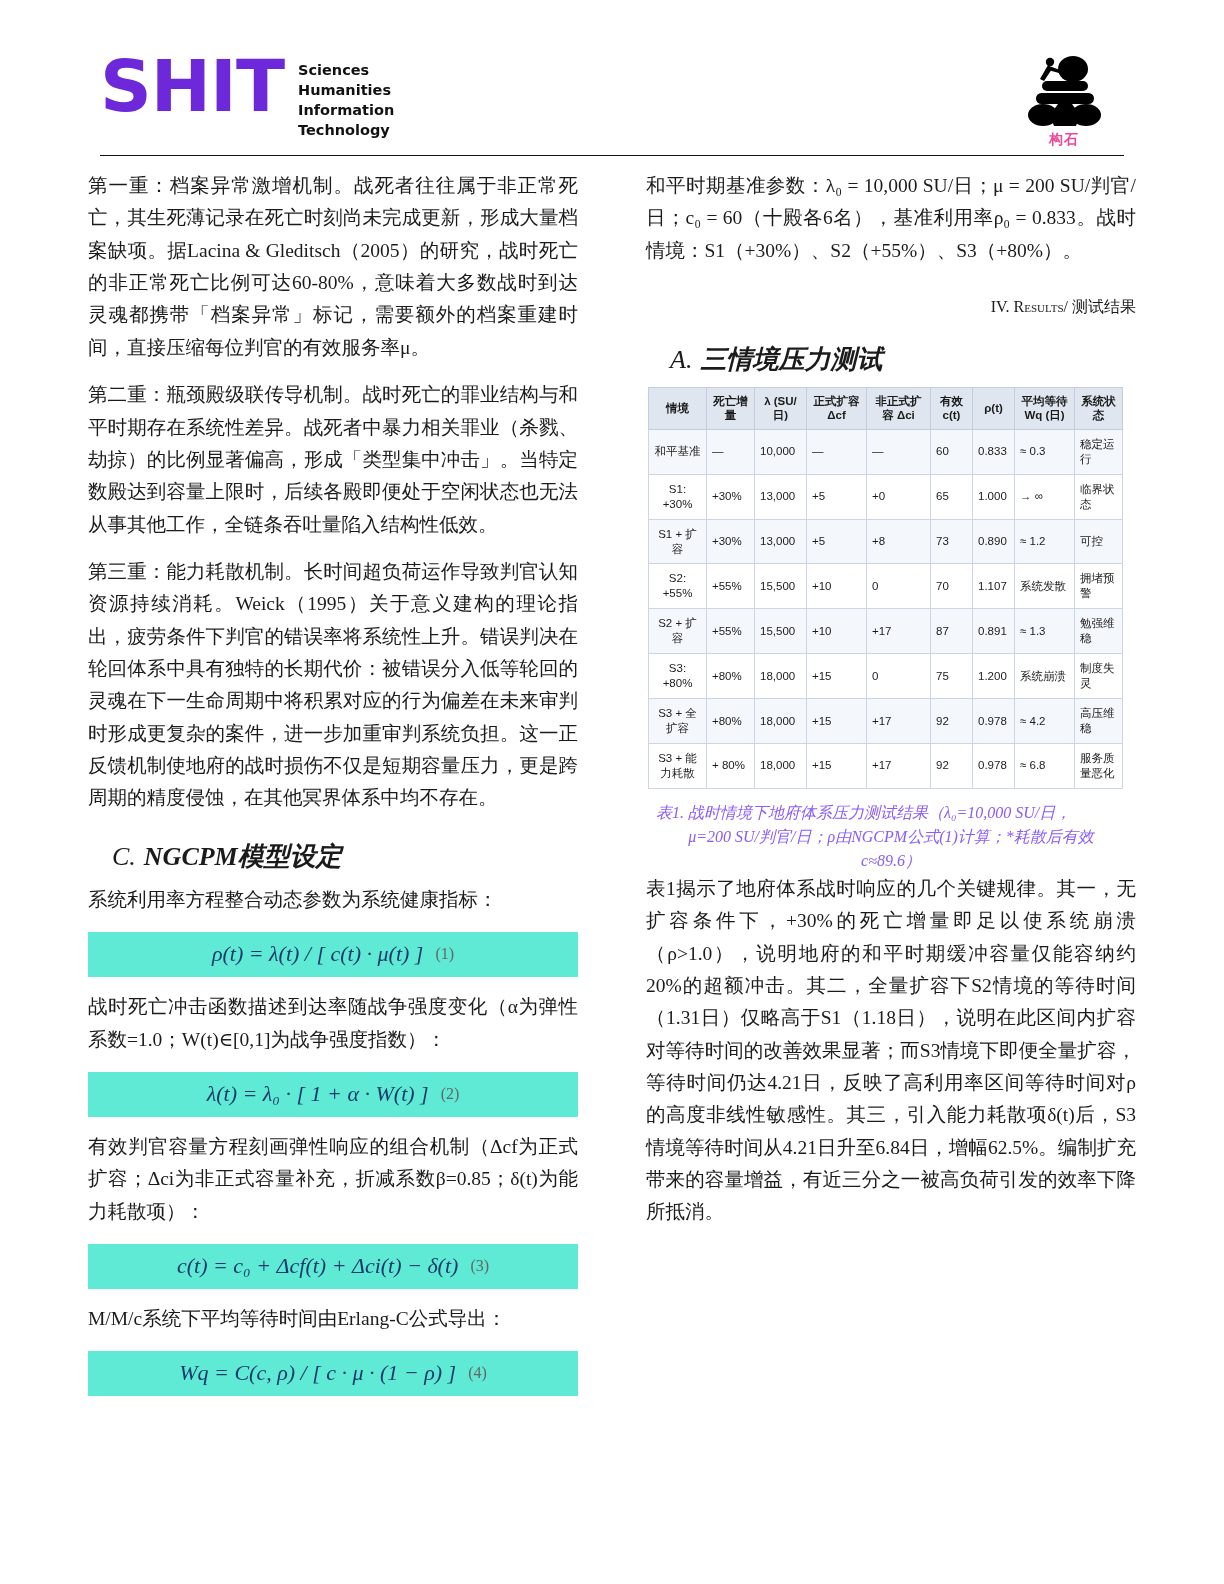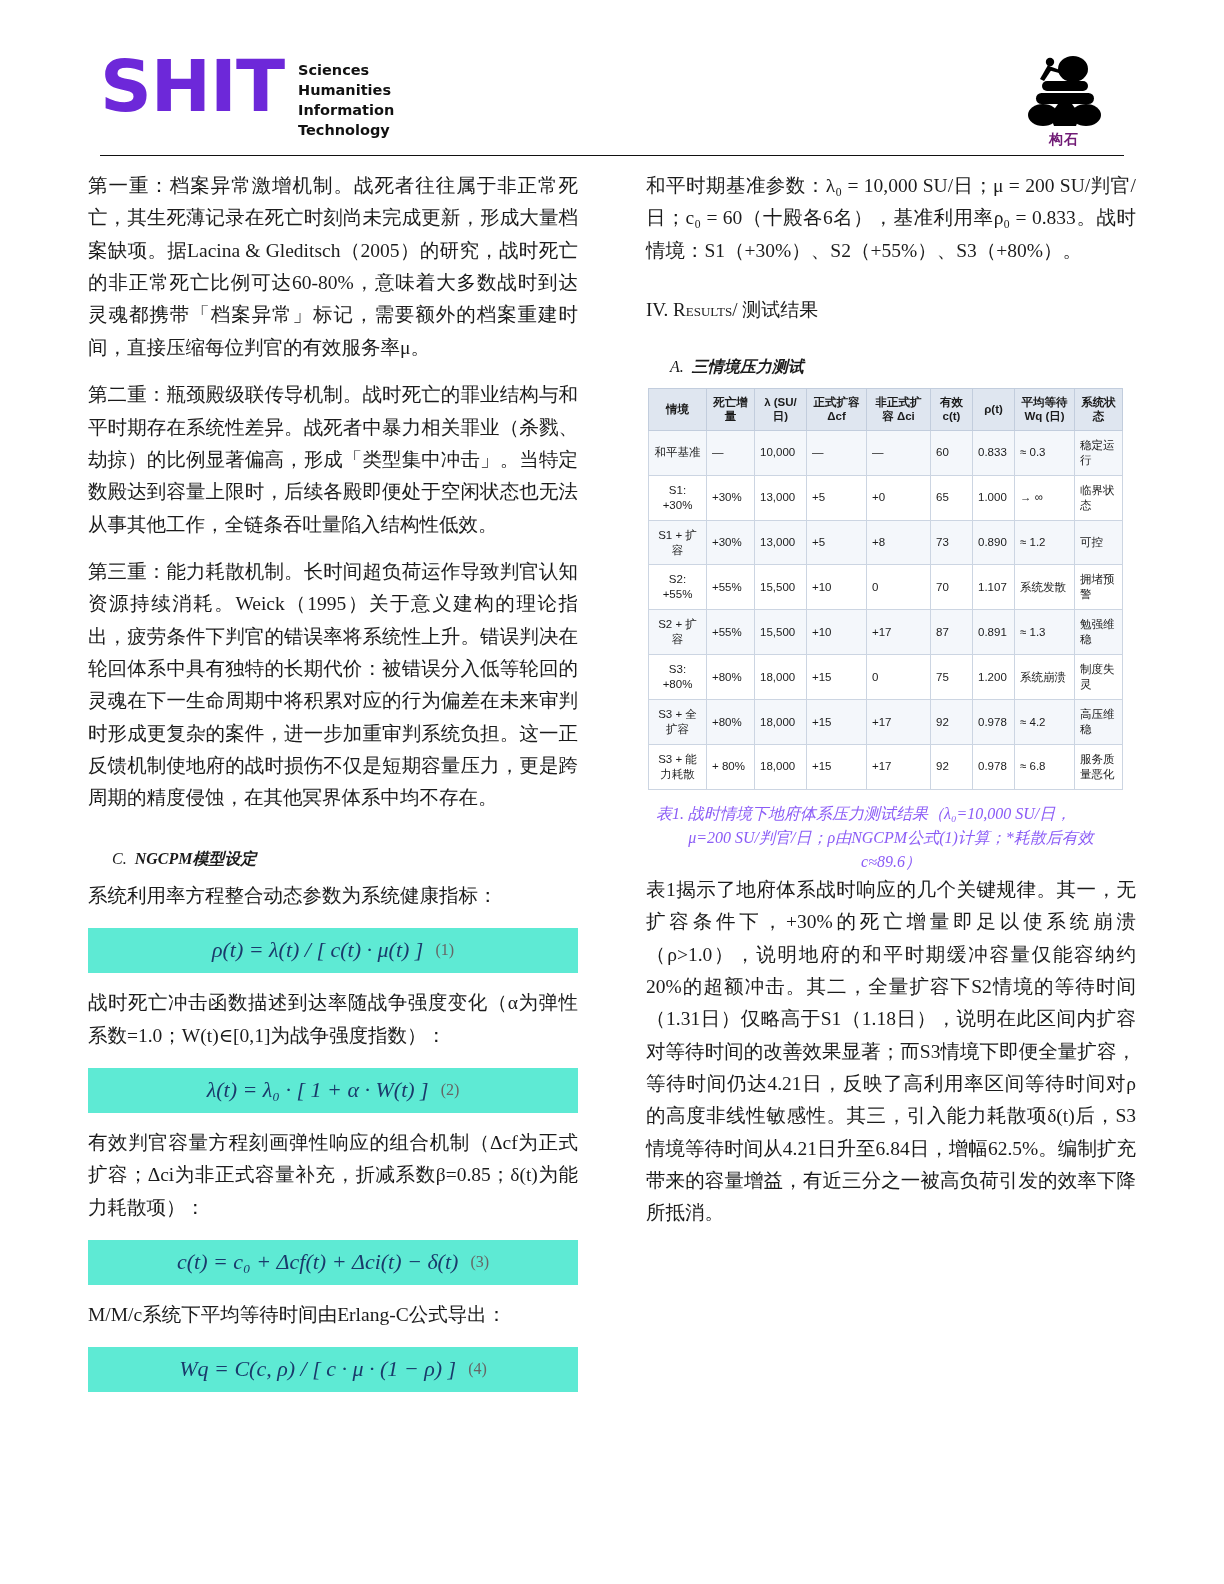--- a/index.html
+++ b/index.html
@@ -65,21 +65,21 @@
     top: 0;
     width: 120px;
     text-align: center;
   }
   .publisher svg { display: block; margin: 0 auto; }
   .publisher-name {
     margin-top: 1px;
     font-family: "DejaVu Sans", sans-serif;
     font-weight: 700;
     font-size: 14px;
-    color: #701a75;
+    color: #ec4899;
     letter-spacing: 1px;
   }
 
   .rule {
     position: absolute;
     left: 100px;
     top: 155px;
     width: 1024px;
     height: 0;
     border-top: 1.4px solid #111;
@@ -99,33 +99,33 @@
   p.body {
     margin: 0 0 15px 0;
     font-size: 19.5px;
     line-height: 1.66;
     text-align: justify;
     text-justify: inter-character;
     text-indent: 0;
   }
 
   .sec-head {
-    margin: 34px 0 10px 0;
-    font-size: 16px;
+    margin: 24px 0 10px 0;
+    font-size: 26px;
     font-style: italic;
     font-weight: bold;
     text-align: left;
     padding-left: 24px;
   }
   .sec-head .lbl { font-weight: normal; font-style: italic; margin-right: 8px; }
 
   .roman-head {
     margin: 30px 0 24px 0;
-    text-align: left;
-    font-size: 19px;
+    text-align: right;
+    font-size: 16px;
     font-variant: small-caps;
   }
   .roman-head .num { font-variant: normal; }
 
   .eq {
     background: #5eead4;
     margin: 16px 0 14px 0;
     padding: 9px 0 10px 0;
     text-align: center;
     font-style: italic;

